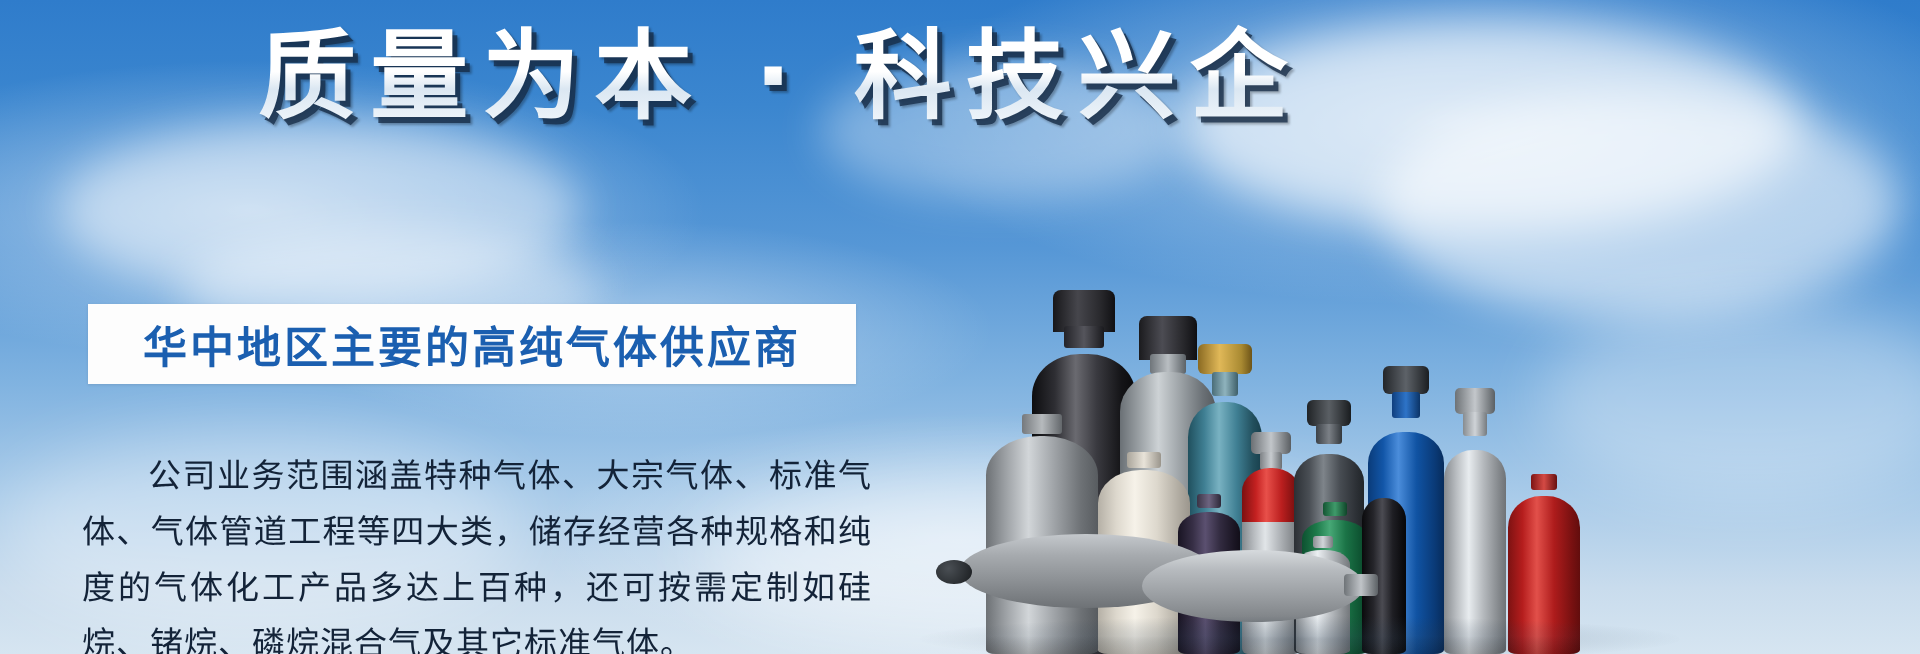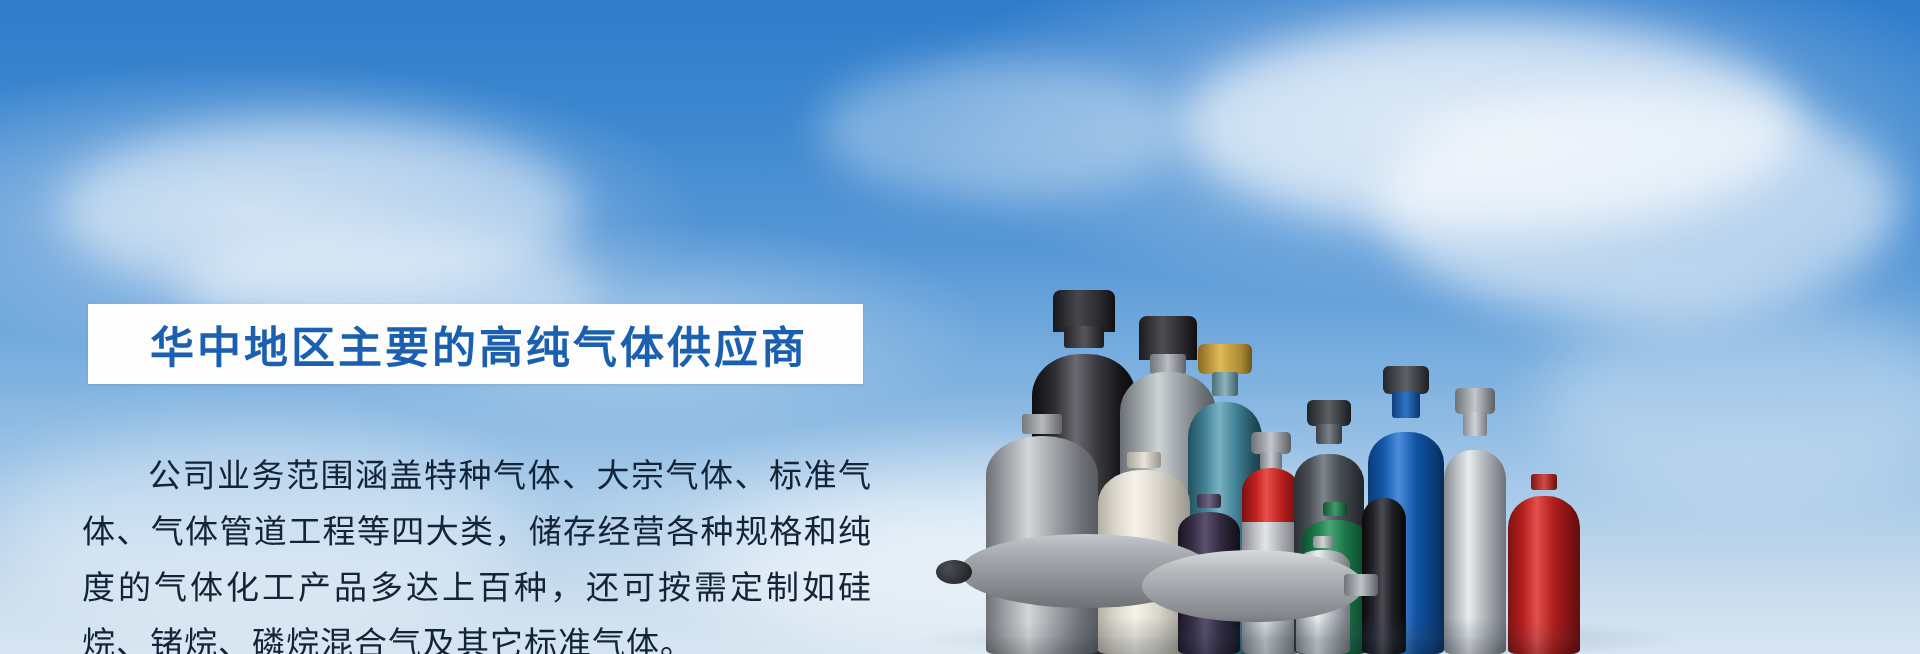--- a/index.html
+++ b/index.html
@@ -48,21 +48,21 @@
     font-size:35px;line-height:40px;font-weight:700;color:#15253d;
     letter-spacing:.5px;white-space:nowrap;
     text-shadow:0 1px 1px rgba(255,255,255,.35);
   }
 
   
   #slogan-box{
     position:absolute;left:88px;top:304px;width:768px;height:80px;
     background:#fdfdfd;
     box-shadow:0 1px 3px rgba(0,0,0,.10);
-    display:flex;align-items:center;justify-content:center;padding-left:7px;
+    display:flex;align-items:center;justify-content:center;
   }
   #slogan-text{
     font-family:"DejaVu Sans","Liberation Sans",sans-serif;
     font-size:44px;font-weight:700;letter-spacing:3px;
     color:#1b5fb0;white-space:nowrap;
   }
 
   
   #body-copy{
     position:absolute;left:82px;top:448px;width:790px;
@@ -90,20 +90,21 @@
 
   <div class="cloud cl1"></div>
   <div class="cloud cl2"></div>
   <div class="cloud cl3"></div>
   <div class="cloud cl4"></div>
   <div class="cloud cl5"></div>
   <div class="cloud cl6"></div>
   <div class="cloud cl7"></div>
   <div class="cloud cl8"></div>
 
+  <div id="headline">质量为本 · 科技兴企</div>
 
   <div id="slogan-box">
     <span id="slogan-text">华中地区主要的高纯气体供应商</span>
   </div>
 
   <div id="body-copy">
     <p>公司业务范围涵盖特种气体、大宗气体、标准气体、气体管道工程等四大类，储存经营各种规格和纯度的气体化工产品多达上百种，还可按需定制如硅烷、锗烷、磷烷混合气及其它标准气体。</p>
   </div>
 
   <div id="cylinders">

